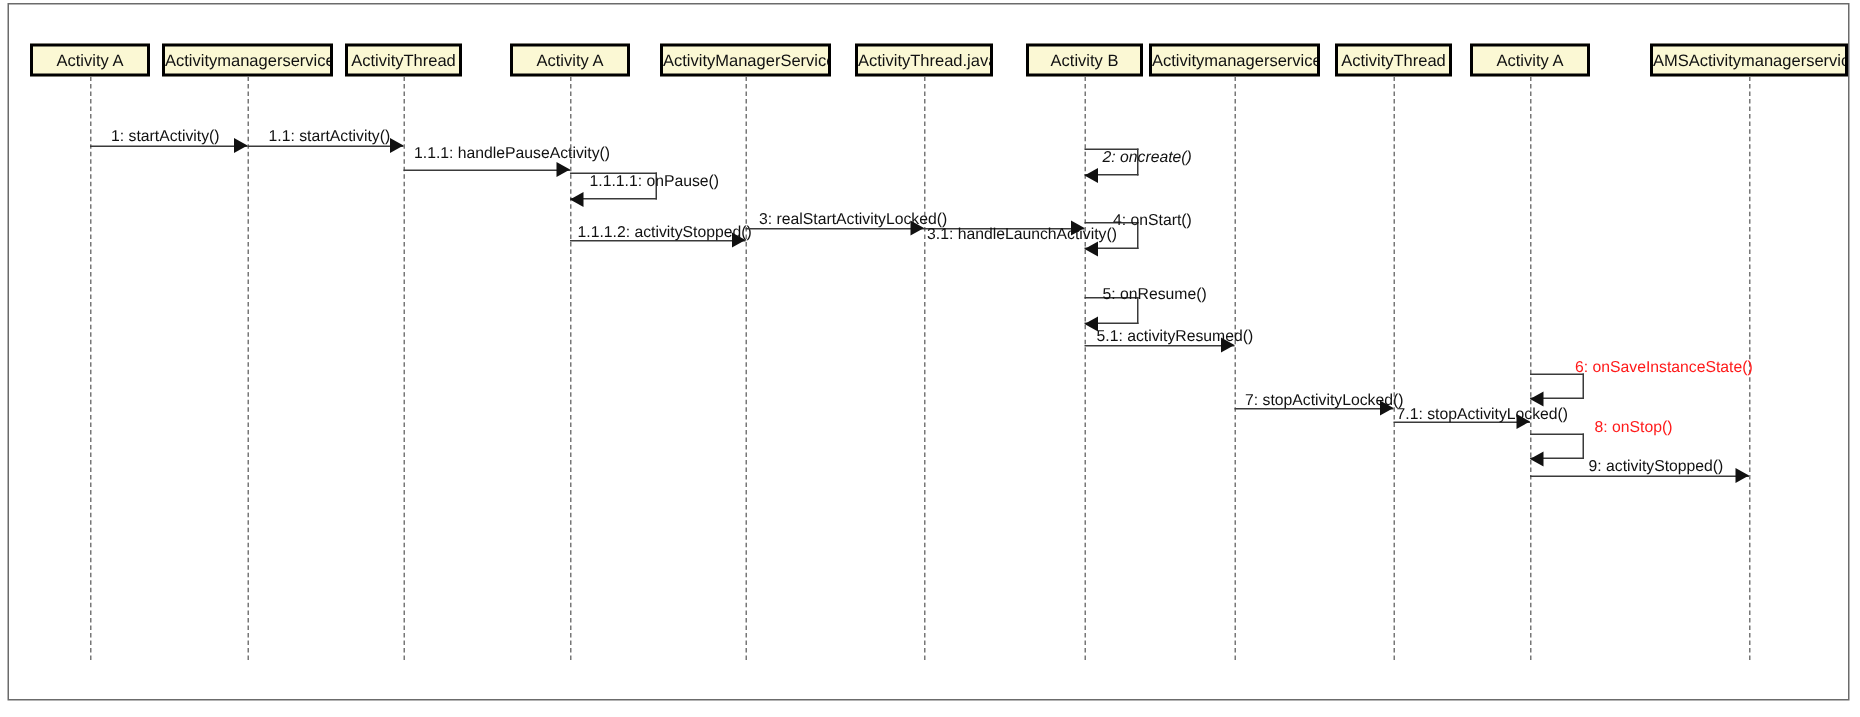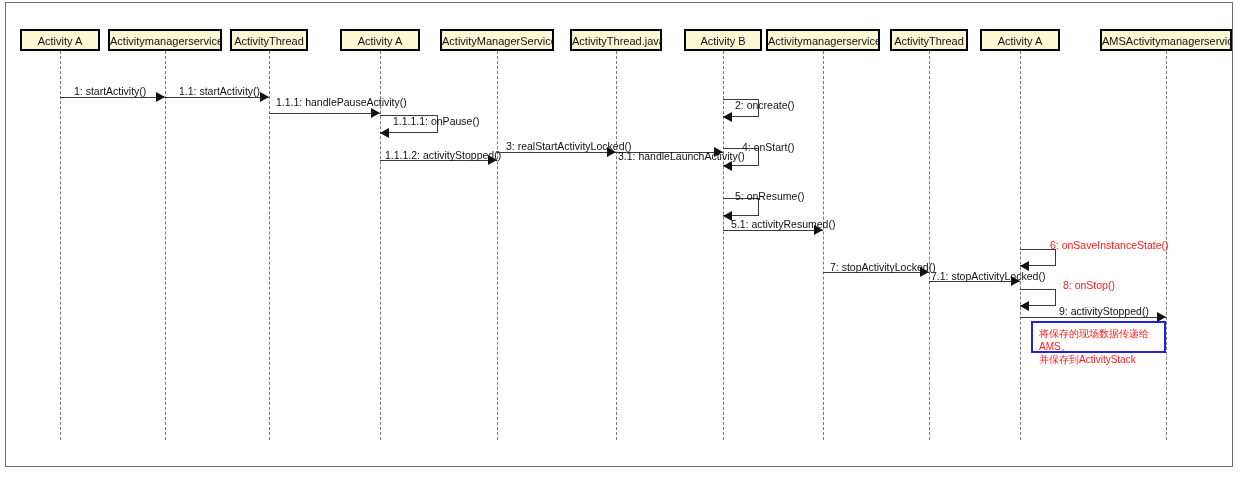--- a/index.html
+++ b/index.html
@@ -187,31 +187,29 @@
       <div class="msg-line" style="left: 1020px; top: 317px; width: 146px;"></div>
       <div class="msg-arrow right" style="top: 312px; left: 1157px;"></div>
       <div class="msg-label" style="left: 1059px; top: 305px;">9: activityStopped()</div>
     </div>
   <div id="self-messages-layer">
       <div class="self-msg" style="left: 380px; top: 115px; width: 58px; height: 18px;"></div>
       <div class="msg-arrow left" style="left: 380px; top: 128px;"></div>
       <div class="msg-label" style="left: 393px; top: 115px;">1.1.1.1: onPause()</div>
       <div class="self-msg" style="left: 723px; top: 99px; width: 36px; height: 18px;"></div>
       <div class="msg-arrow left" style="left: 723px; top: 112px;"></div>
-      <div class="msg-label" style="left: 735px; top: 99px;">2: oncreate()</div>
+      <div class="msg-label" style="left: 735px; top: 99px; font-style: italic;">2: oncreate()</div>
       <div class="self-msg" style="left: 723px; top: 148px; width: 36px; height: 18px;"></div>
       <div class="msg-arrow left" style="left: 723px; top: 161px;"></div>
       <div class="msg-label" style="left: 742px; top: 141px;">4: onStart()</div>
       <div class="self-msg" style="left: 723px; top: 198px; width: 36px; height: 18px;"></div>
       <div class="msg-arrow left" style="left: 723px; top: 211px;"></div>
       <div class="msg-label" style="left: 735px; top: 190px;">5: onResume()</div>
       <div class="self-msg" style="left: 1020px; top: 249px; width: 36px; height: 17px;"></div>
       <div class="msg-arrow left" style="left: 1020px; top: 261px;"></div>
       <div class="msg-label red" style="left: 1050px; top: 239px;">6: onSaveInstanceState()</div>
       <div class="self-msg" style="left: 1020px; top: 289px; width: 36px; height: 17px;"></div>
       <div class="msg-arrow left" style="left: 1020px; top: 301px;"></div>
       <div class="msg-label red" style="left: 1063px; top: 279px;">8: onStop()</div>
     </div>
 
-  <div id="note-box" style="left: 1031px; top: 321px; width: 135px; height: 32px;">将保存的现场数据传递给AMS。
-并保存到ActivityStack</div>
 
 </div>
 
 </body></html>

